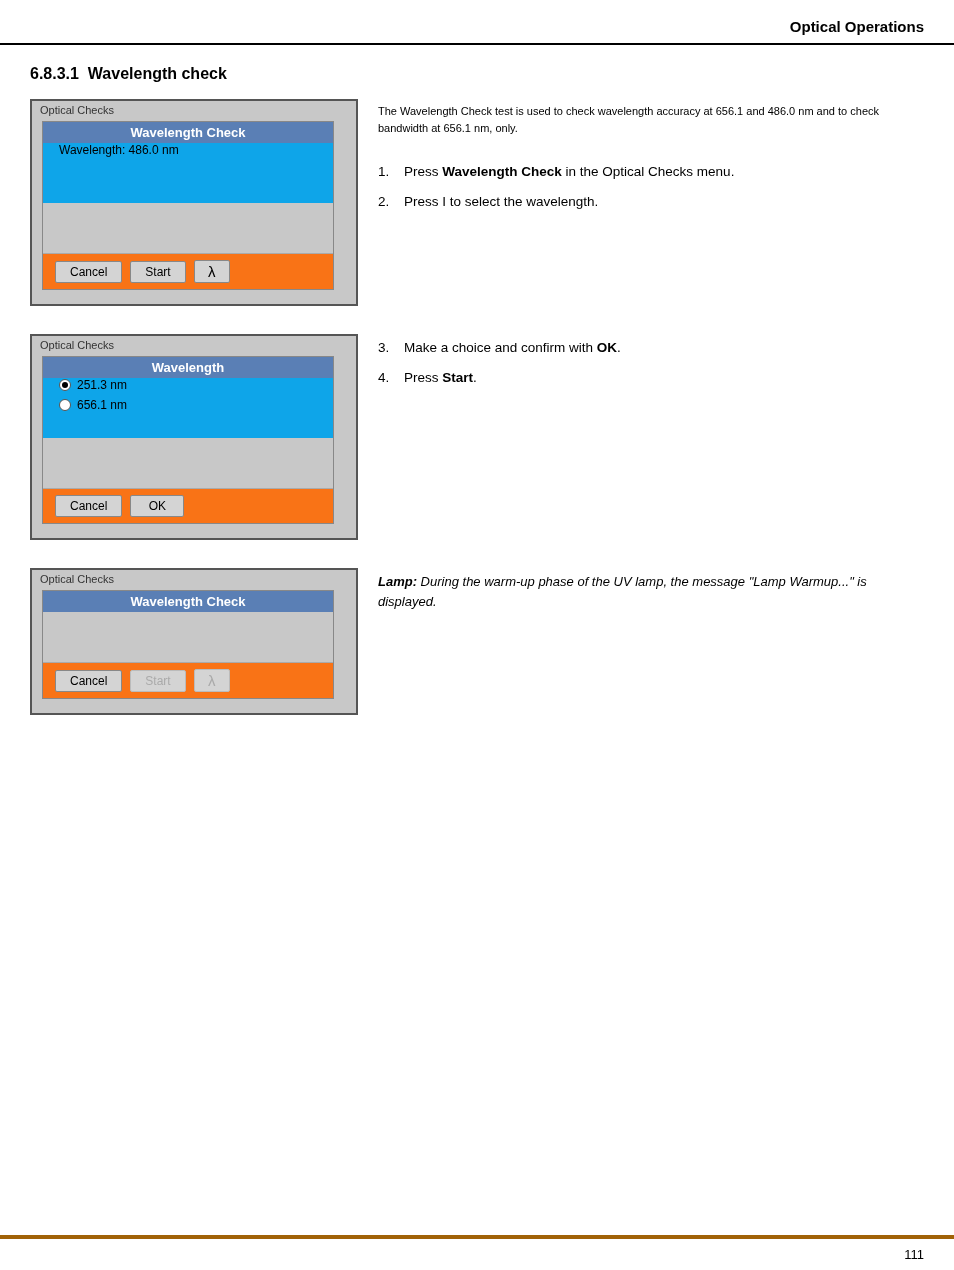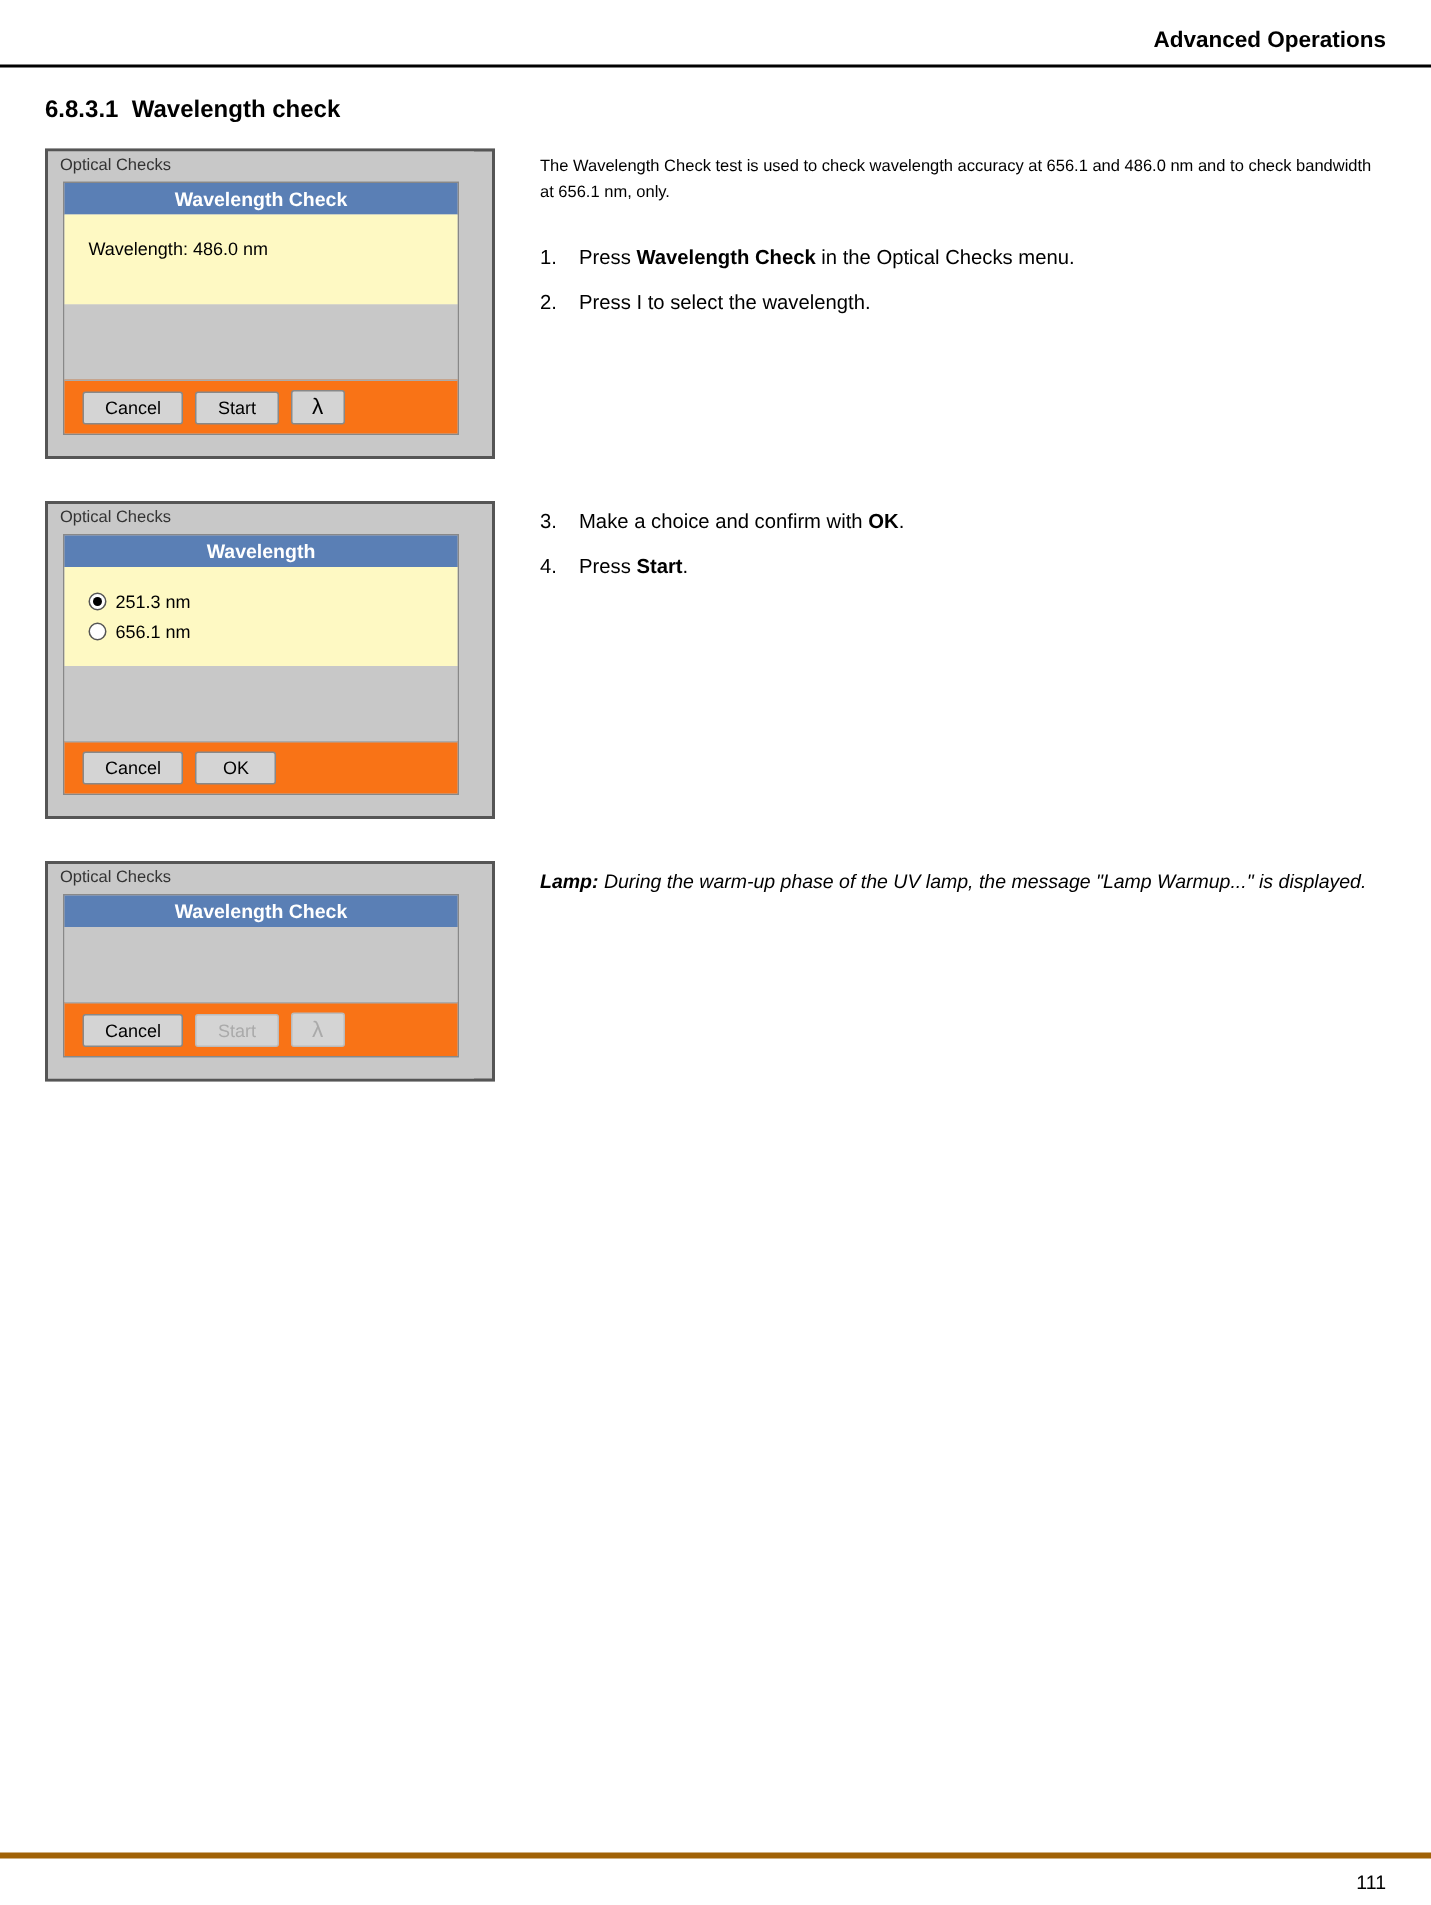--- a/index.html
+++ b/index.html
@@ -85,21 +85,21 @@
     }
     .note-text b {
       font-weight: bold;
       font-style: italic;
     }
 
     
     .device-mockup {
       border: 2px solid #555;
       background: #c8c8c8;
-      width: 300px;
+      width: 328px;
       position: relative;
     }
 
     
     .device-top-bar {
       background: #c8c8c8;
       padding: 3px 8px;
       font-size: 11px;
       color: #333;
       height: 20px;
@@ -113,22 +113,22 @@
     }
     .dialog-title-bar {
       background: #5a7fb5;
       color: #ffffff;
       text-align: center;
       padding: 3px 0;
       font-size: 13px;
       font-weight: bold;
     }
     .dialog-body {
-      background: #fef9c3;
-      padding: 16px 16px 10px 16px;
+      background: #0ea5e9;
+      padding: 0 16px 10px 16px;
       min-height: 60px;
     }
     .dialog-field-text {
       font-size: 12px;
       margin-bottom: 6px;
       color: #000;
     }
     .dialog-lamp-text {
       font-size: 13px;
       font-weight: bold;
@@ -213,21 +213,21 @@
       padding: 8px 30px;
       display: flex;
       justify-content: flex-end;
       font-size: 13px;
     }
   </style>
 </head>
 <body>
 
 <div class="page-header">
-  <span class="page-header-title">Advanced Operations</span>
+  <span class="page-header-title">Optical Operations</span>
 </div>
 
 <div class="page-content">
 
   <div class="section-title">
     <span>6.8.3.1</span>&nbsp;
     <span>Wavelength check</span>
   </div>
 
   <div class="two-col">

